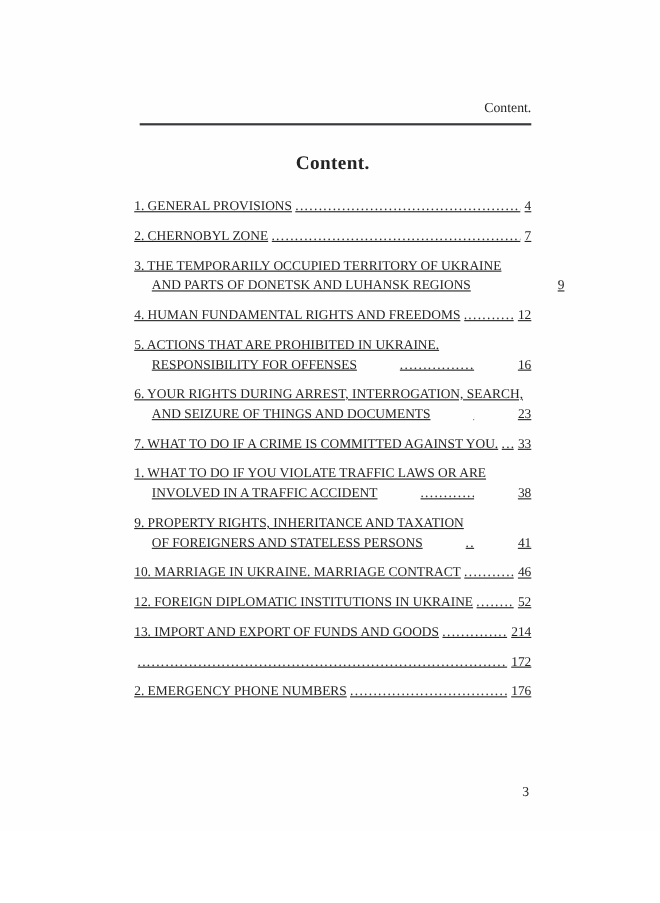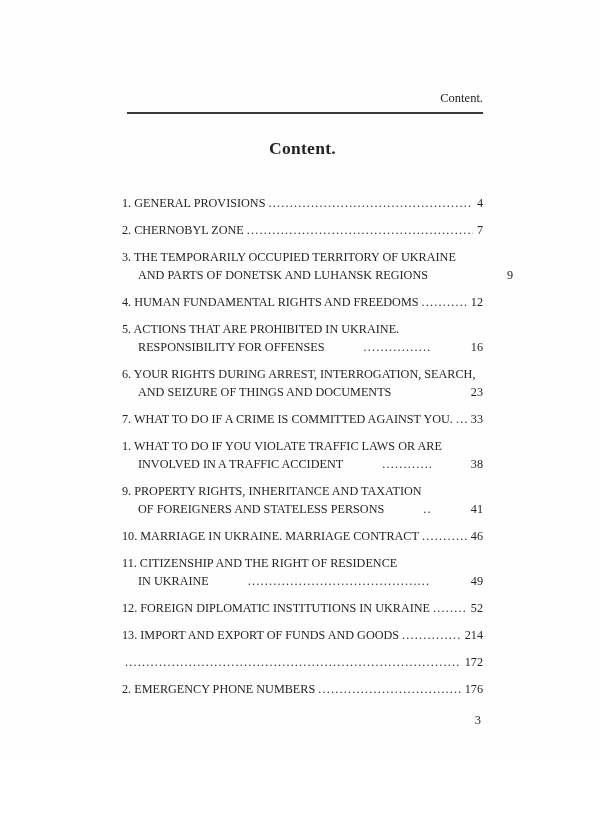--- a/index.html
+++ b/index.html
@@ -39,23 +39,24 @@
     left: 122px;
     width: 361px;
     margin: 0;
     text-align: center;
     font-size: 17.5px;
     font-weight: bold;
     letter-spacing: 0.3px;
   }
   .toc {
     position: absolute;
-    top: 194px;
+    top: 178px;
     left: 122px;
     width: 361px;
+    text-decoration: underline;
   }
   .toc-entry {
     margin-bottom: 9px;
   }
   .toc-line {
     display: flex;
     font-size: 12.2px;
     line-height: 18px;
     white-space: nowrap;
   }
@@ -192,30 +193,20 @@
       </div>
 
   <div class="toc-entry">
         <div class="toc-line">
           <span class="toc-text">10. MARRIAGE IN UKRAINE. MARRIAGE CONTRACT</span>
           <span class="leader"></span>
           <span class="toc-page">46</span>
         </div>
       </div>
 
-  <div class="toc-entry">
-        <div class="toc-line">
-          <span class="toc-text">11. CITIZENSHIP AND THE RIGHT OF RESIDENCE</span>
-        </div>
-        <div class="toc-line cont">
-          <span class="toc-text">IN UKRAINE</span>
-          <span class="leader"></span>
-          <span class="toc-page">49</span>
-        </div>
-      </div>
 
   <div class="toc-entry">
         <div class="toc-line">
           <span class="toc-text">12. FOREIGN DIPLOMATIC INSTITUTIONS IN UKRAINE</span>
           <span class="leader"></span>
           <span class="toc-page">52</span>
         </div>
       </div>
 
   <div class="toc-entry">

